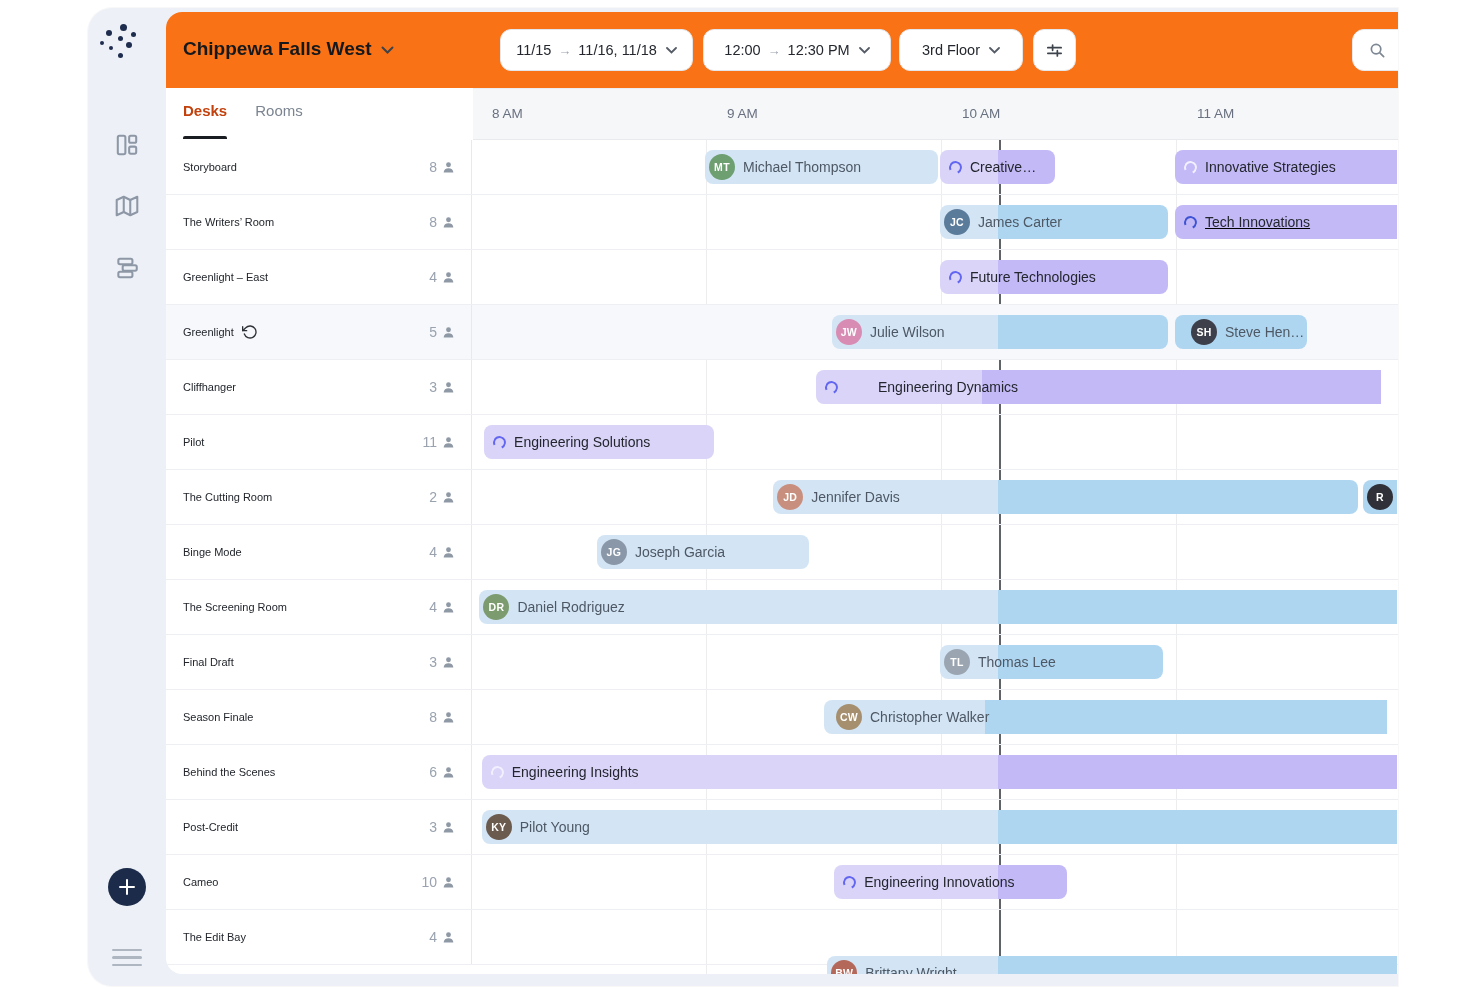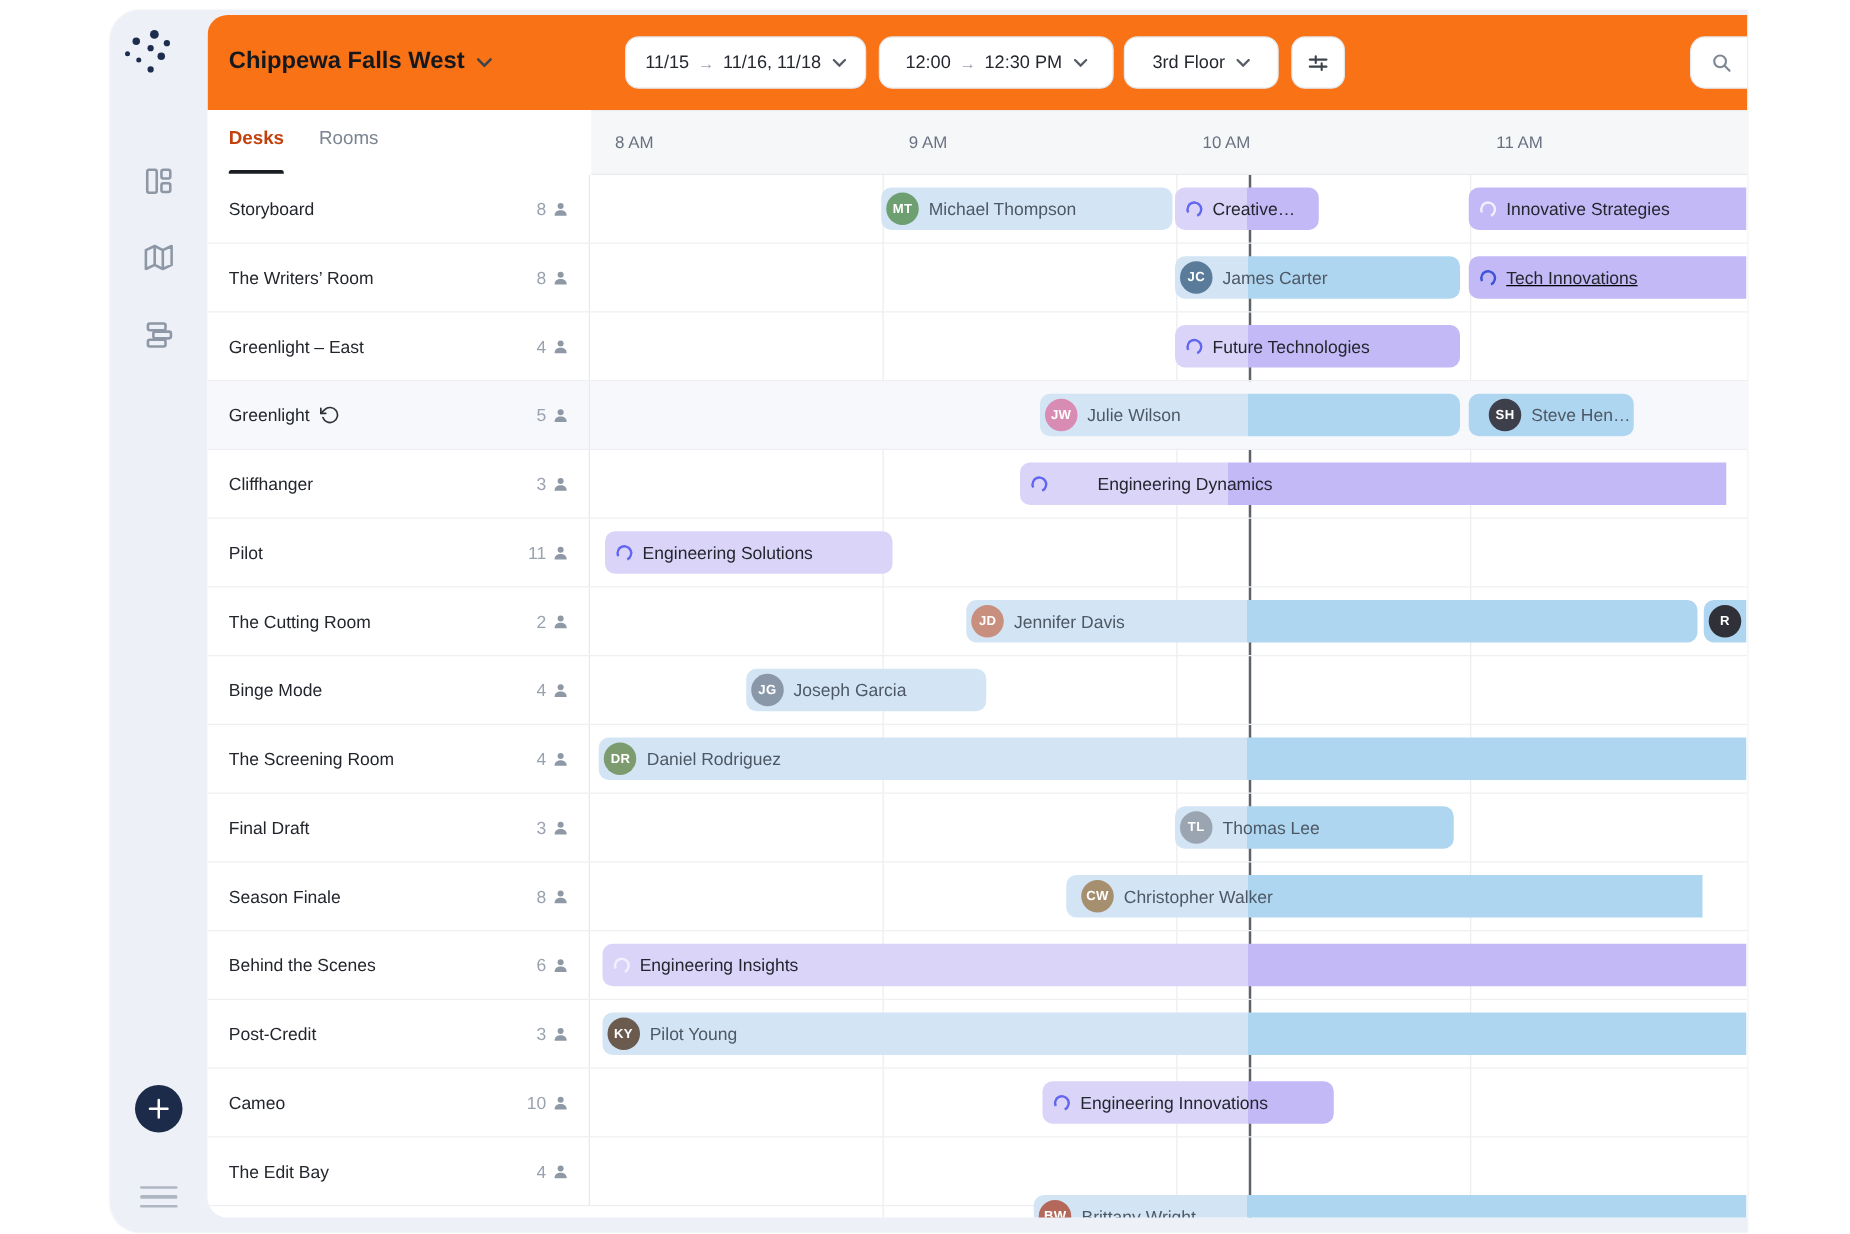--- a/index.html
+++ b/index.html
@@ -54,21 +54,21 @@
   .grid-layer { position:absolute; left:305px; right:0; top:76px; bottom:0; z-index:0; pointer-events:none; }
   .gridline { position:absolute; top:0; bottom:0; width:1px; background:#ededf0; }
   .now-line { position:absolute; top:0; bottom:0; width:2px; z-index:5; }
 
   
   .rows { position:absolute; left:0; right:0; top:128px; z-index:2; }
   .row { position:relative; height:55px; border-bottom:1px solid #edeff2; display:flex; }
   .row.highlighted { background:#f7f8fb; }
   .room-cell { width:306px; flex:0 0 306px; border-right:1px solid #e7e9ed; display:flex; align-items:center;
     padding:0 16px 0 17px; cursor:pointer; }
-  .room-name { font-size:14px; color:#22262c; display:flex; align-items:center; gap:8px; }
+  .room-name { font-size:11px; color:#22262c; display:flex; align-items:center; gap:8px; }
   .room-name svg { flex:0 0 auto; }
   .room-cap { margin-left:auto; display:flex; align-items:center; gap:5px; font-size:14px; color:#99a2ae; }
   .room-cap svg { width:13px; height:13px; display:block; }
   .tl-cell { position:relative; flex:1; }
 
   
   .bar { position:absolute; top:10px; height:34px; border-radius:8px; display:flex; align-items:center;
     padding:0 10px 0 4px; gap:8px; overflow:hidden; white-space:nowrap; cursor:pointer; z-index:3; }
   .bar.clipped { border-top-right-radius:0; border-bottom-right-radius:0; }
   .bar .lbl { font-size:14px; }
@@ -357,21 +357,21 @@
       <span class="room-name">Binge Mode</span>
       <span class="room-cap">
         <span class="cap-num">4</span>
         <svg viewBox="0 0 14 14" fill="#8e99a5">
           <circle cx="7" cy="4" r="2.6"></circle>
                 <path d="M1.8 12.4 c0-3 2.3-4.6 5.2-4.6 s5.2 1.6 5.2 4.6 z"></path>
         </svg>
       </span>
     </div>
     <div class="tl-cell">
-            <div class="bar person" style="left: 124.9px; width: 192px; background: rgb(211, 229, 245);">
+            <div class="bar person" style="left: 124.9px; width: 212px; background: rgb(211, 229, 245);">
               <span class="avatar" style="background: rgb(138, 151, 168);">JG</span>
               <span class="lbl">Joseph Garcia</span>
             </div>
           </div>
   </div>
         <div class="row">
     <div class="room-cell">
       <span class="room-name">The Screening Room</span>
       <span class="room-cap">
         <span class="cap-num">4</span>
@@ -411,21 +411,21 @@
       <span class="room-name">Season Finale</span>
       <span class="room-cap">
         <span class="cap-num">8</span>
         <svg viewBox="0 0 14 14" fill="#8e99a5">
           <circle cx="7" cy="4" r="2.6"></circle>
                 <path d="M1.8 12.4 c0-3 2.3-4.6 5.2-4.6 s5.2 1.6 5.2 4.6 z"></path>
         </svg>
       </span>
     </div>
     <div class="tl-cell">
-            <div class="bar person clipped" style="left: 381px; width: 509px; background: linear-gradient(90deg, rgb(211, 229, 245) 0px, rgb(211, 229, 245) 28.5091%, rgb(175, 214, 241) 28.5091%, rgb(175, 214, 241) 100%); padding-left: 12px;">
+            <div class="bar person clipped" style="left: 352px; width: 563px; background: linear-gradient(90deg, rgb(211, 229, 245) 0px, rgb(211, 229, 245) 28.5091%, rgb(175, 214, 241) 28.5091%, rgb(175, 214, 241) 100%); padding-left: 12px;">
               <span class="avatar" style="background: rgb(165, 143, 111);">CW</span>
               <span class="lbl">Christopher Walker</span>
             </div>
           </div>
   </div>
         <div class="row">
     <div class="room-cell">
       <span class="room-name">Behind the Scenes</span>
       <span class="room-cap">
         <span class="cap-num">6</span>

